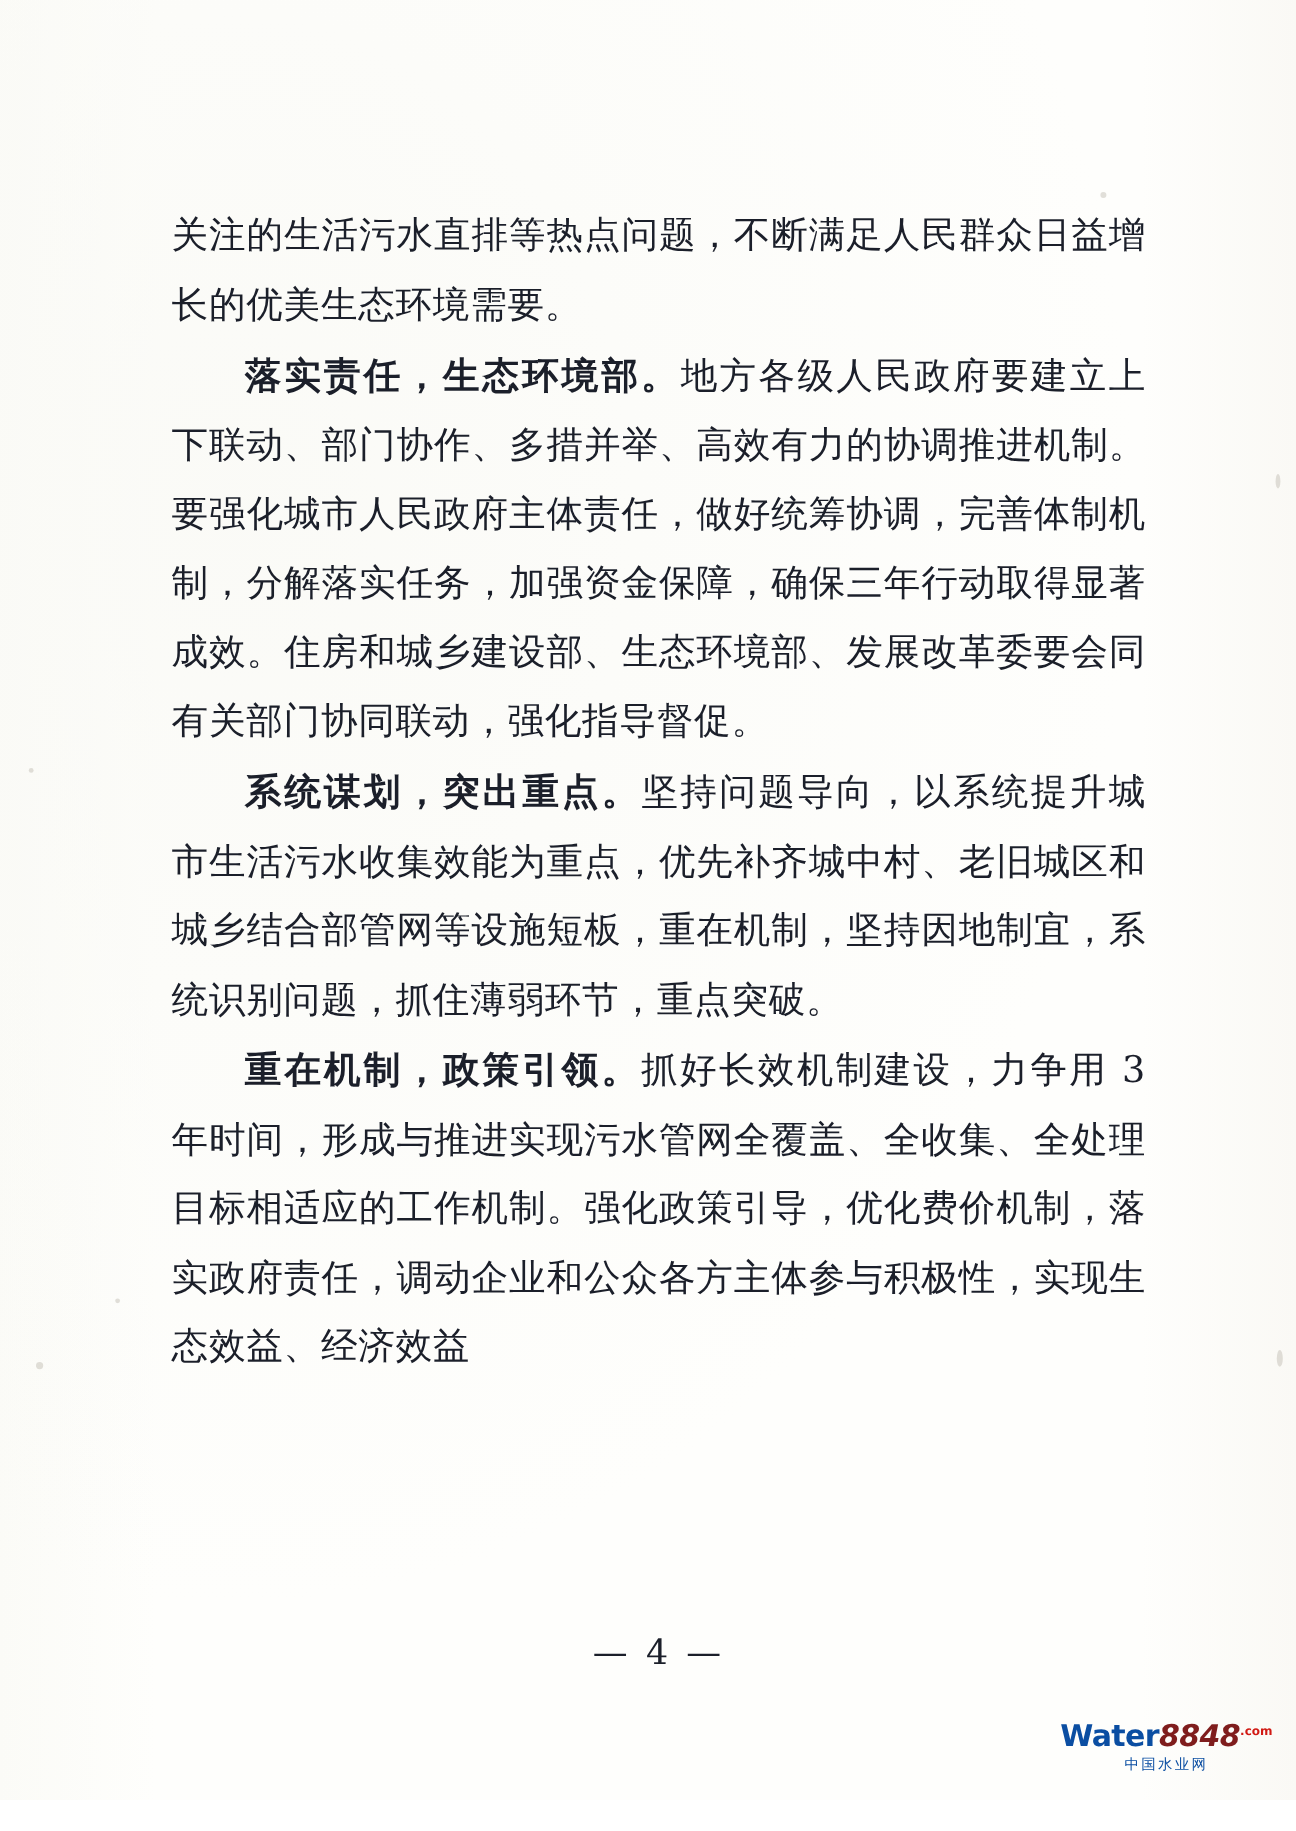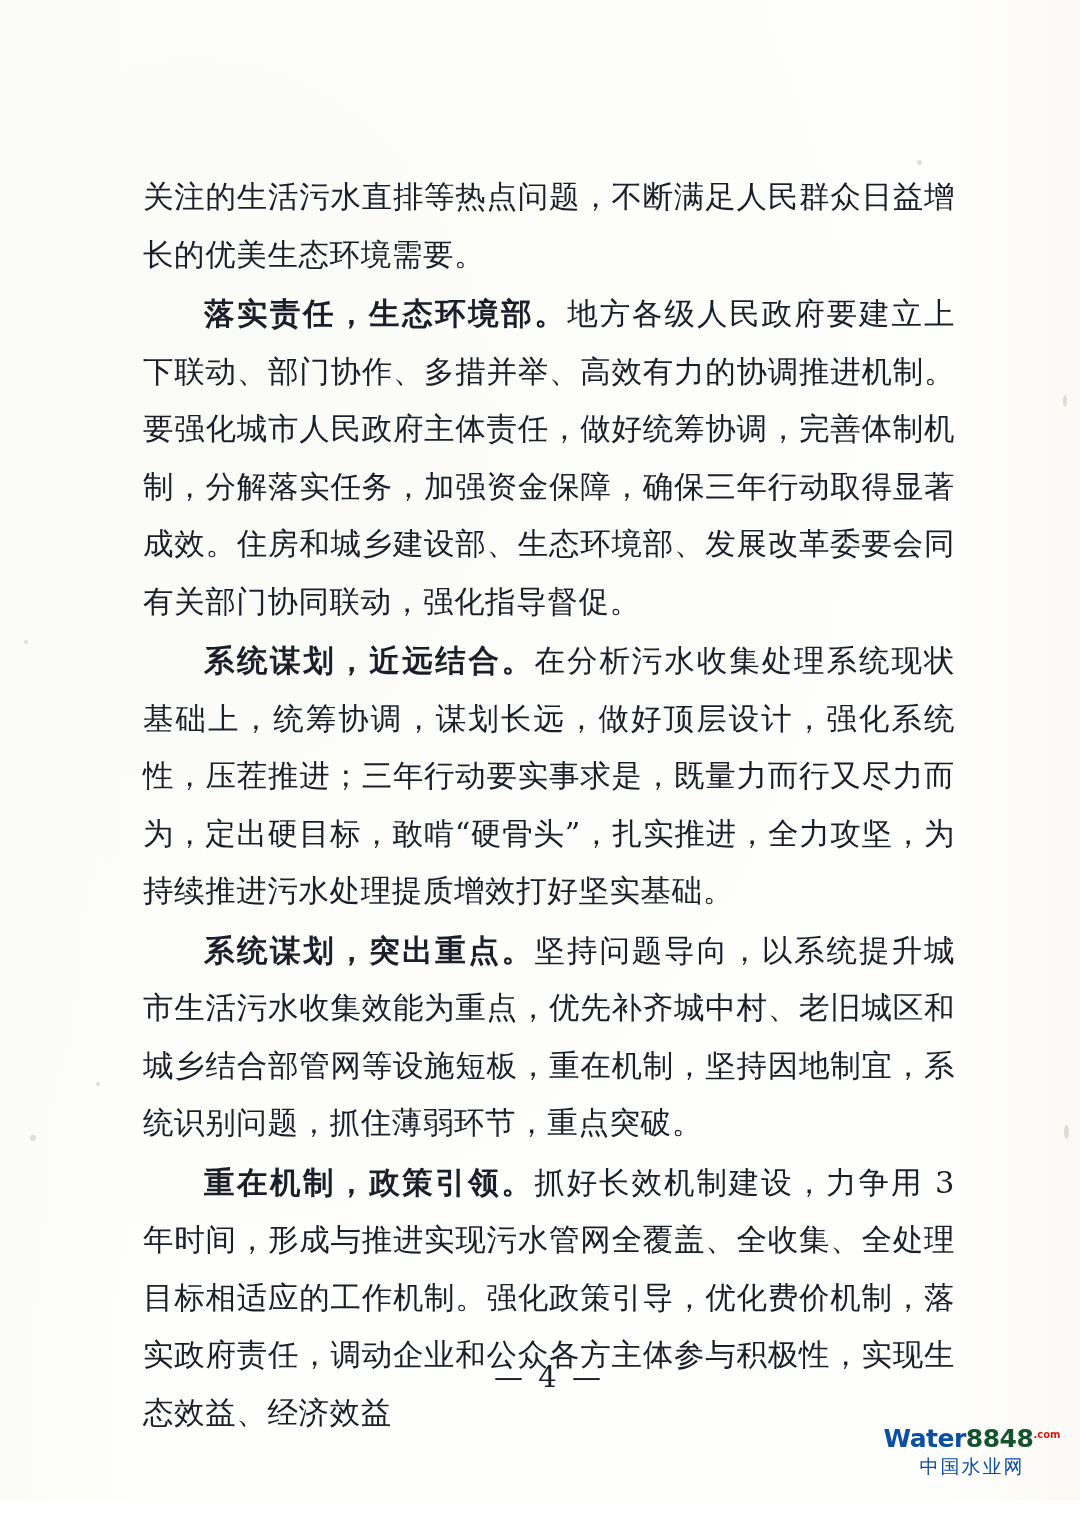--- a/index.html
+++ b/index.html
@@ -72,30 +72,30 @@
     line-height: 1.15;
   }
   .wm-top {
     font-family: "DejaVu Sans", sans-serif;
     font-weight: bold;
     font-size: 25px;
     letter-spacing: -0.5px;
     white-space: nowrap;
   }
   .wm-water { color: #0b4ea2; text-align: right; }
-  .wm-num { color: #14532d; }
+  .wm-num { color: #7f1d1d; font-style: italic; }
   .wm-dotcom {
     color: #d11a14;
     font-size: 10px;
     vertical-align: super;
     letter-spacing: 0;
   }
   .wm-bottom {
     font-family: "DejaVu Sans", sans-serif;
-    font-size: 19px;
+    font-size: 12px;
     color: #0b4ea2;
     letter-spacing: 2px;
     margin-top: 2px;
     white-space: nowrap;
   }
   
   .speck {
     position: absolute;
     background: #c9c5bb;
     border-radius: 50%;
@@ -117,23 +117,20 @@
   <div class="doc-body">
 
     <p class="para">
       <span>关注的生活污水直排等热点问题，不断满足人民群众日益增长的优美生态环境需要。</span>
     </p>
 
     <p class="para indent">
       <span class="lead">落实责任，生态环境部。</span><span>地方各级人民政府要建立上下联动、部门协作、多措并举、高效有力的协调推进机制。要强化城市人民政府主体责任，做好统筹协调，完善体制机制，分解落实任务，加强资金保障，确保三年行动取得显著成效。住房和城乡建设部、生态环境部、发展改革委要会同有关部门协同联动，强化指导督促。</span>
     </p>
 
-    <p class="para indent">
-      <span class="lead">系统谋划，近远结合。</span><span>在分析污水收集处理系统现状基础上，统筹协调，谋划长远，做好顶层设计，强化系统性，压茬推进；三年行动要实事求是，既量力而行又尽力而为，定出硬目标，敢啃“硬骨头”，扎实推进，全力攻坚，为持续推进污水处理提质增效打好坚实基础。</span>
-    </p>
 
     <p class="para indent">
       <span class="lead">系统谋划，突出重点。</span><span>坚持问题导向，以系统提升城市生活污水收集效能为重点，优先补齐城中村、老旧城区和城乡结合部管网等设施短板，重在机制，坚持因地制宜，系统识别问题，抓住薄弱环节，重点突破。</span>
     </p>
 
     <p class="para indent">
       <span class="lead">重在机制，政策引领。</span><span>抓好长效机制建设，力争用 3 年时间，形成与推进实现污水管网全覆盖、全收集、全处理目标相适应的工作机制。强化政策引导，优化费价机制，落实政府责任，调动企业和公众各方主体参与积极性，实现生态效益、经济效益</span>
     </p>
 
   </div>

